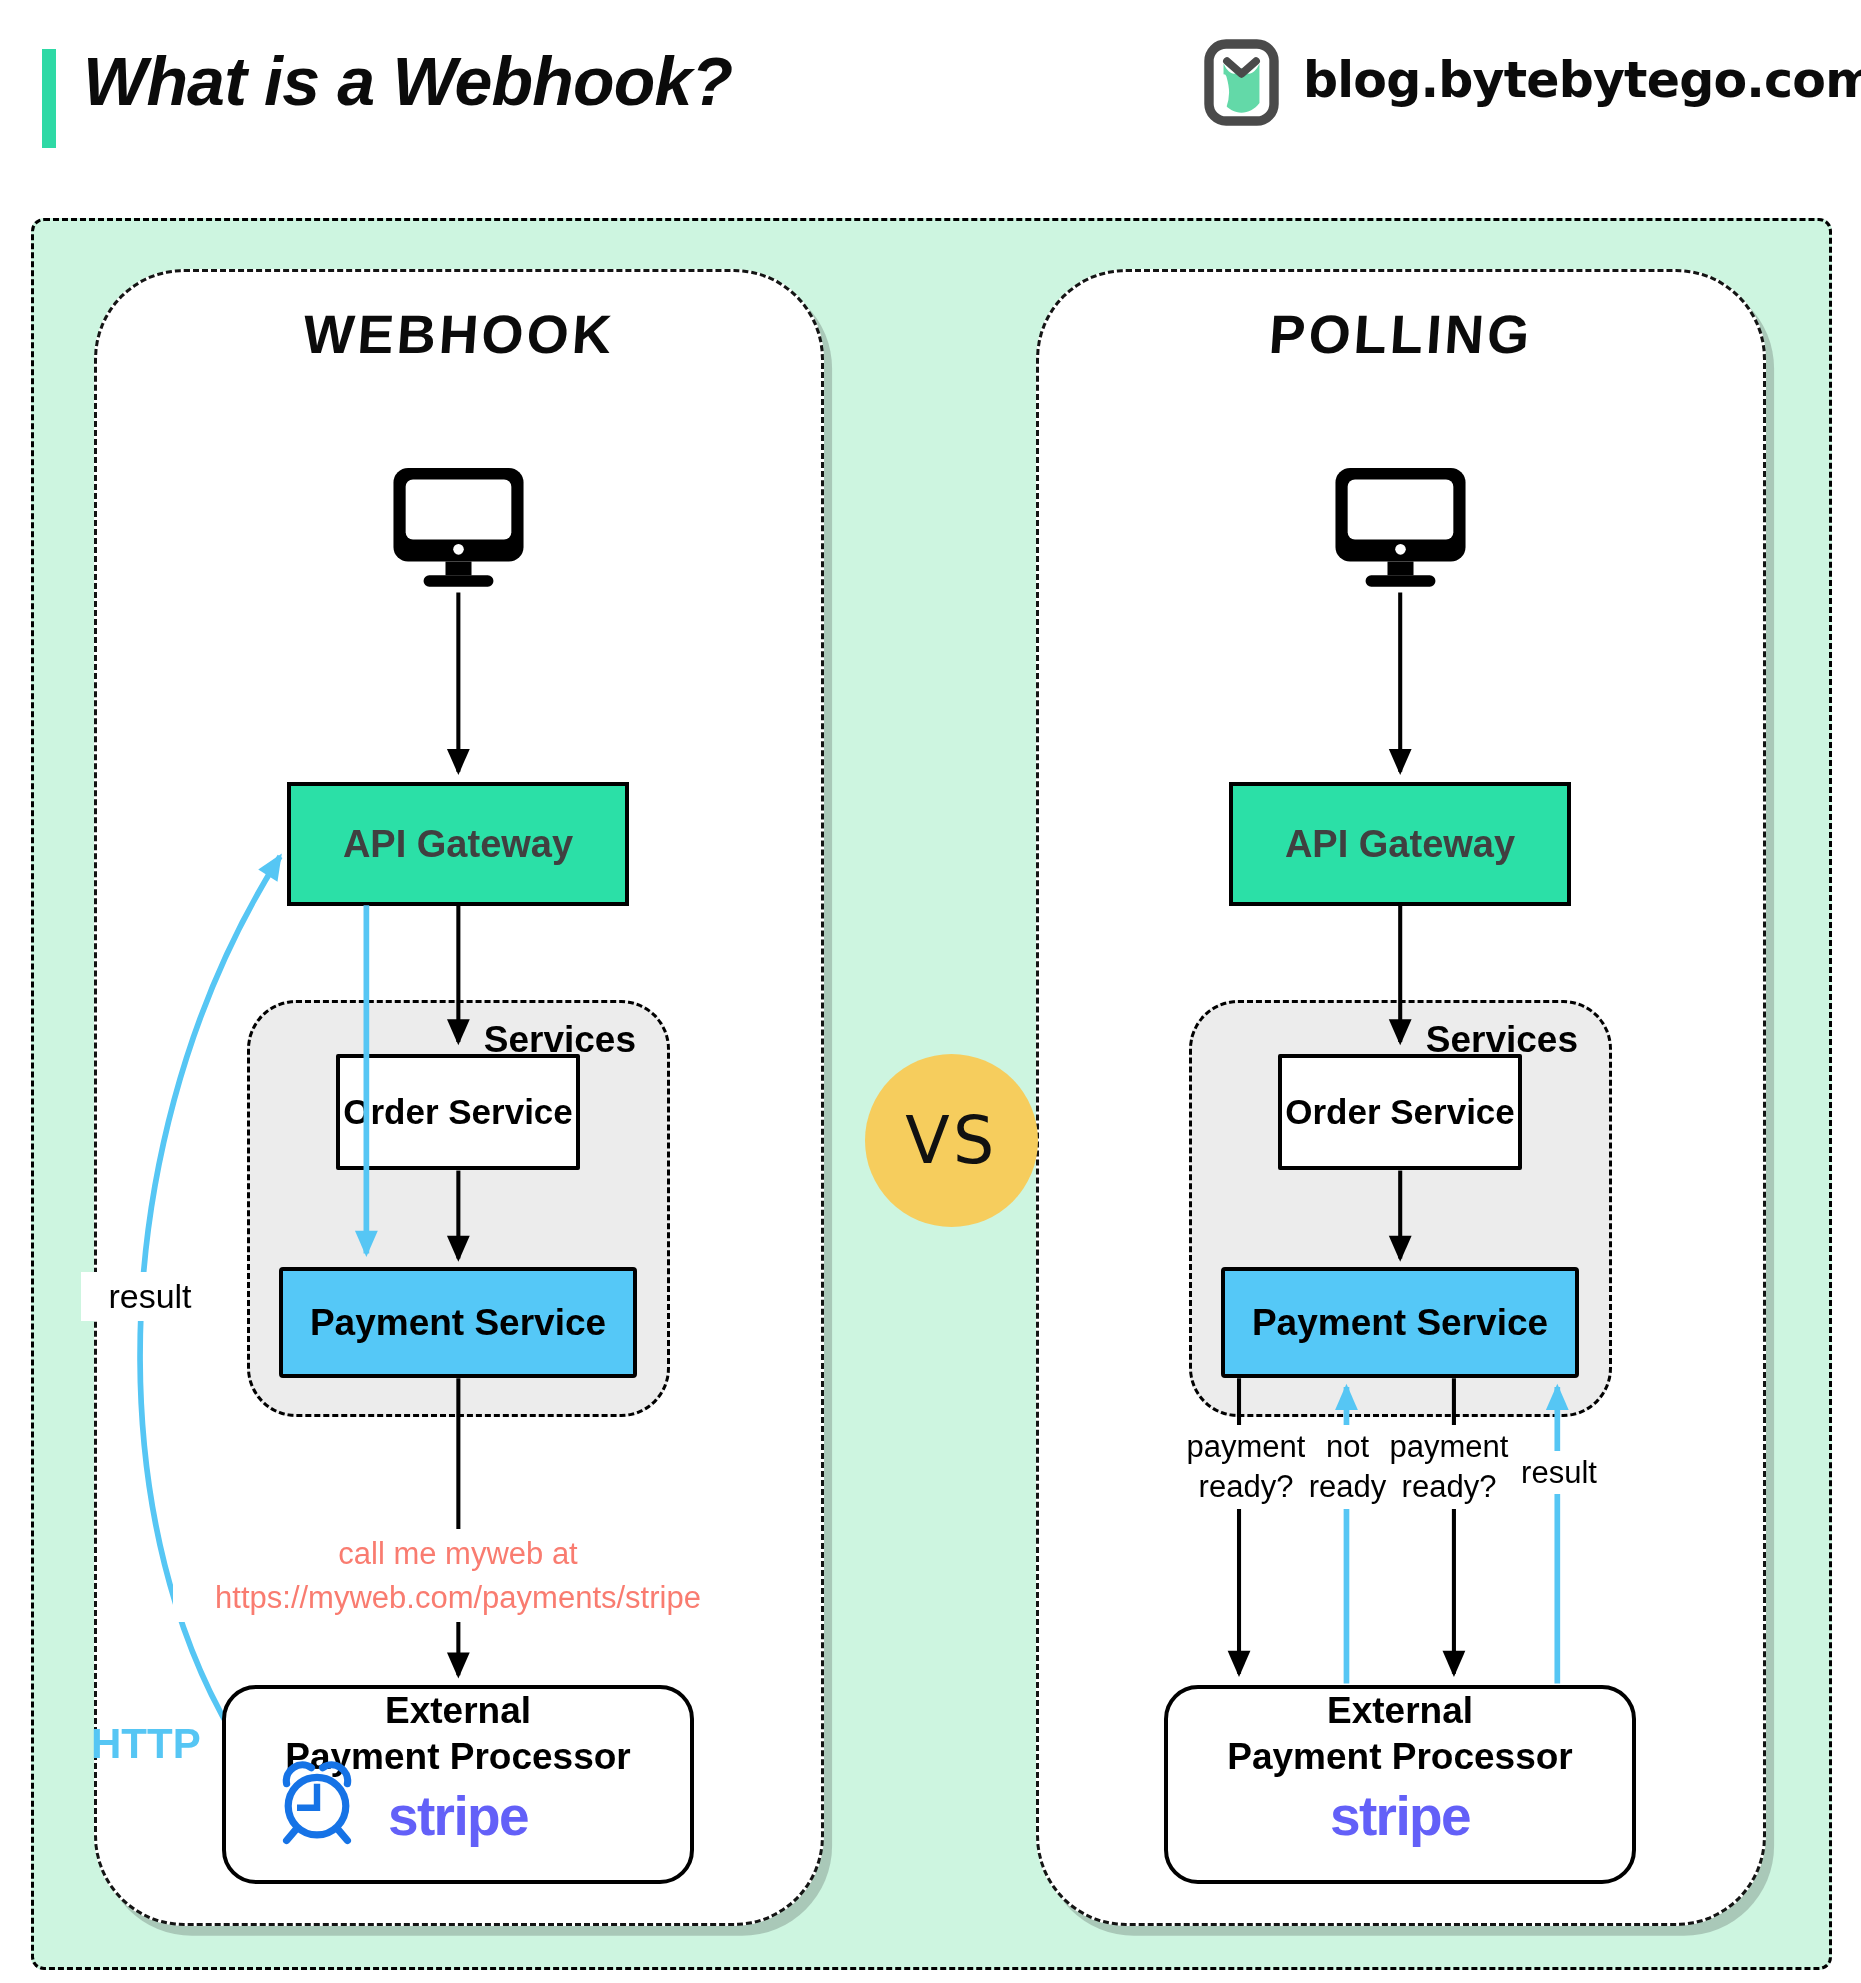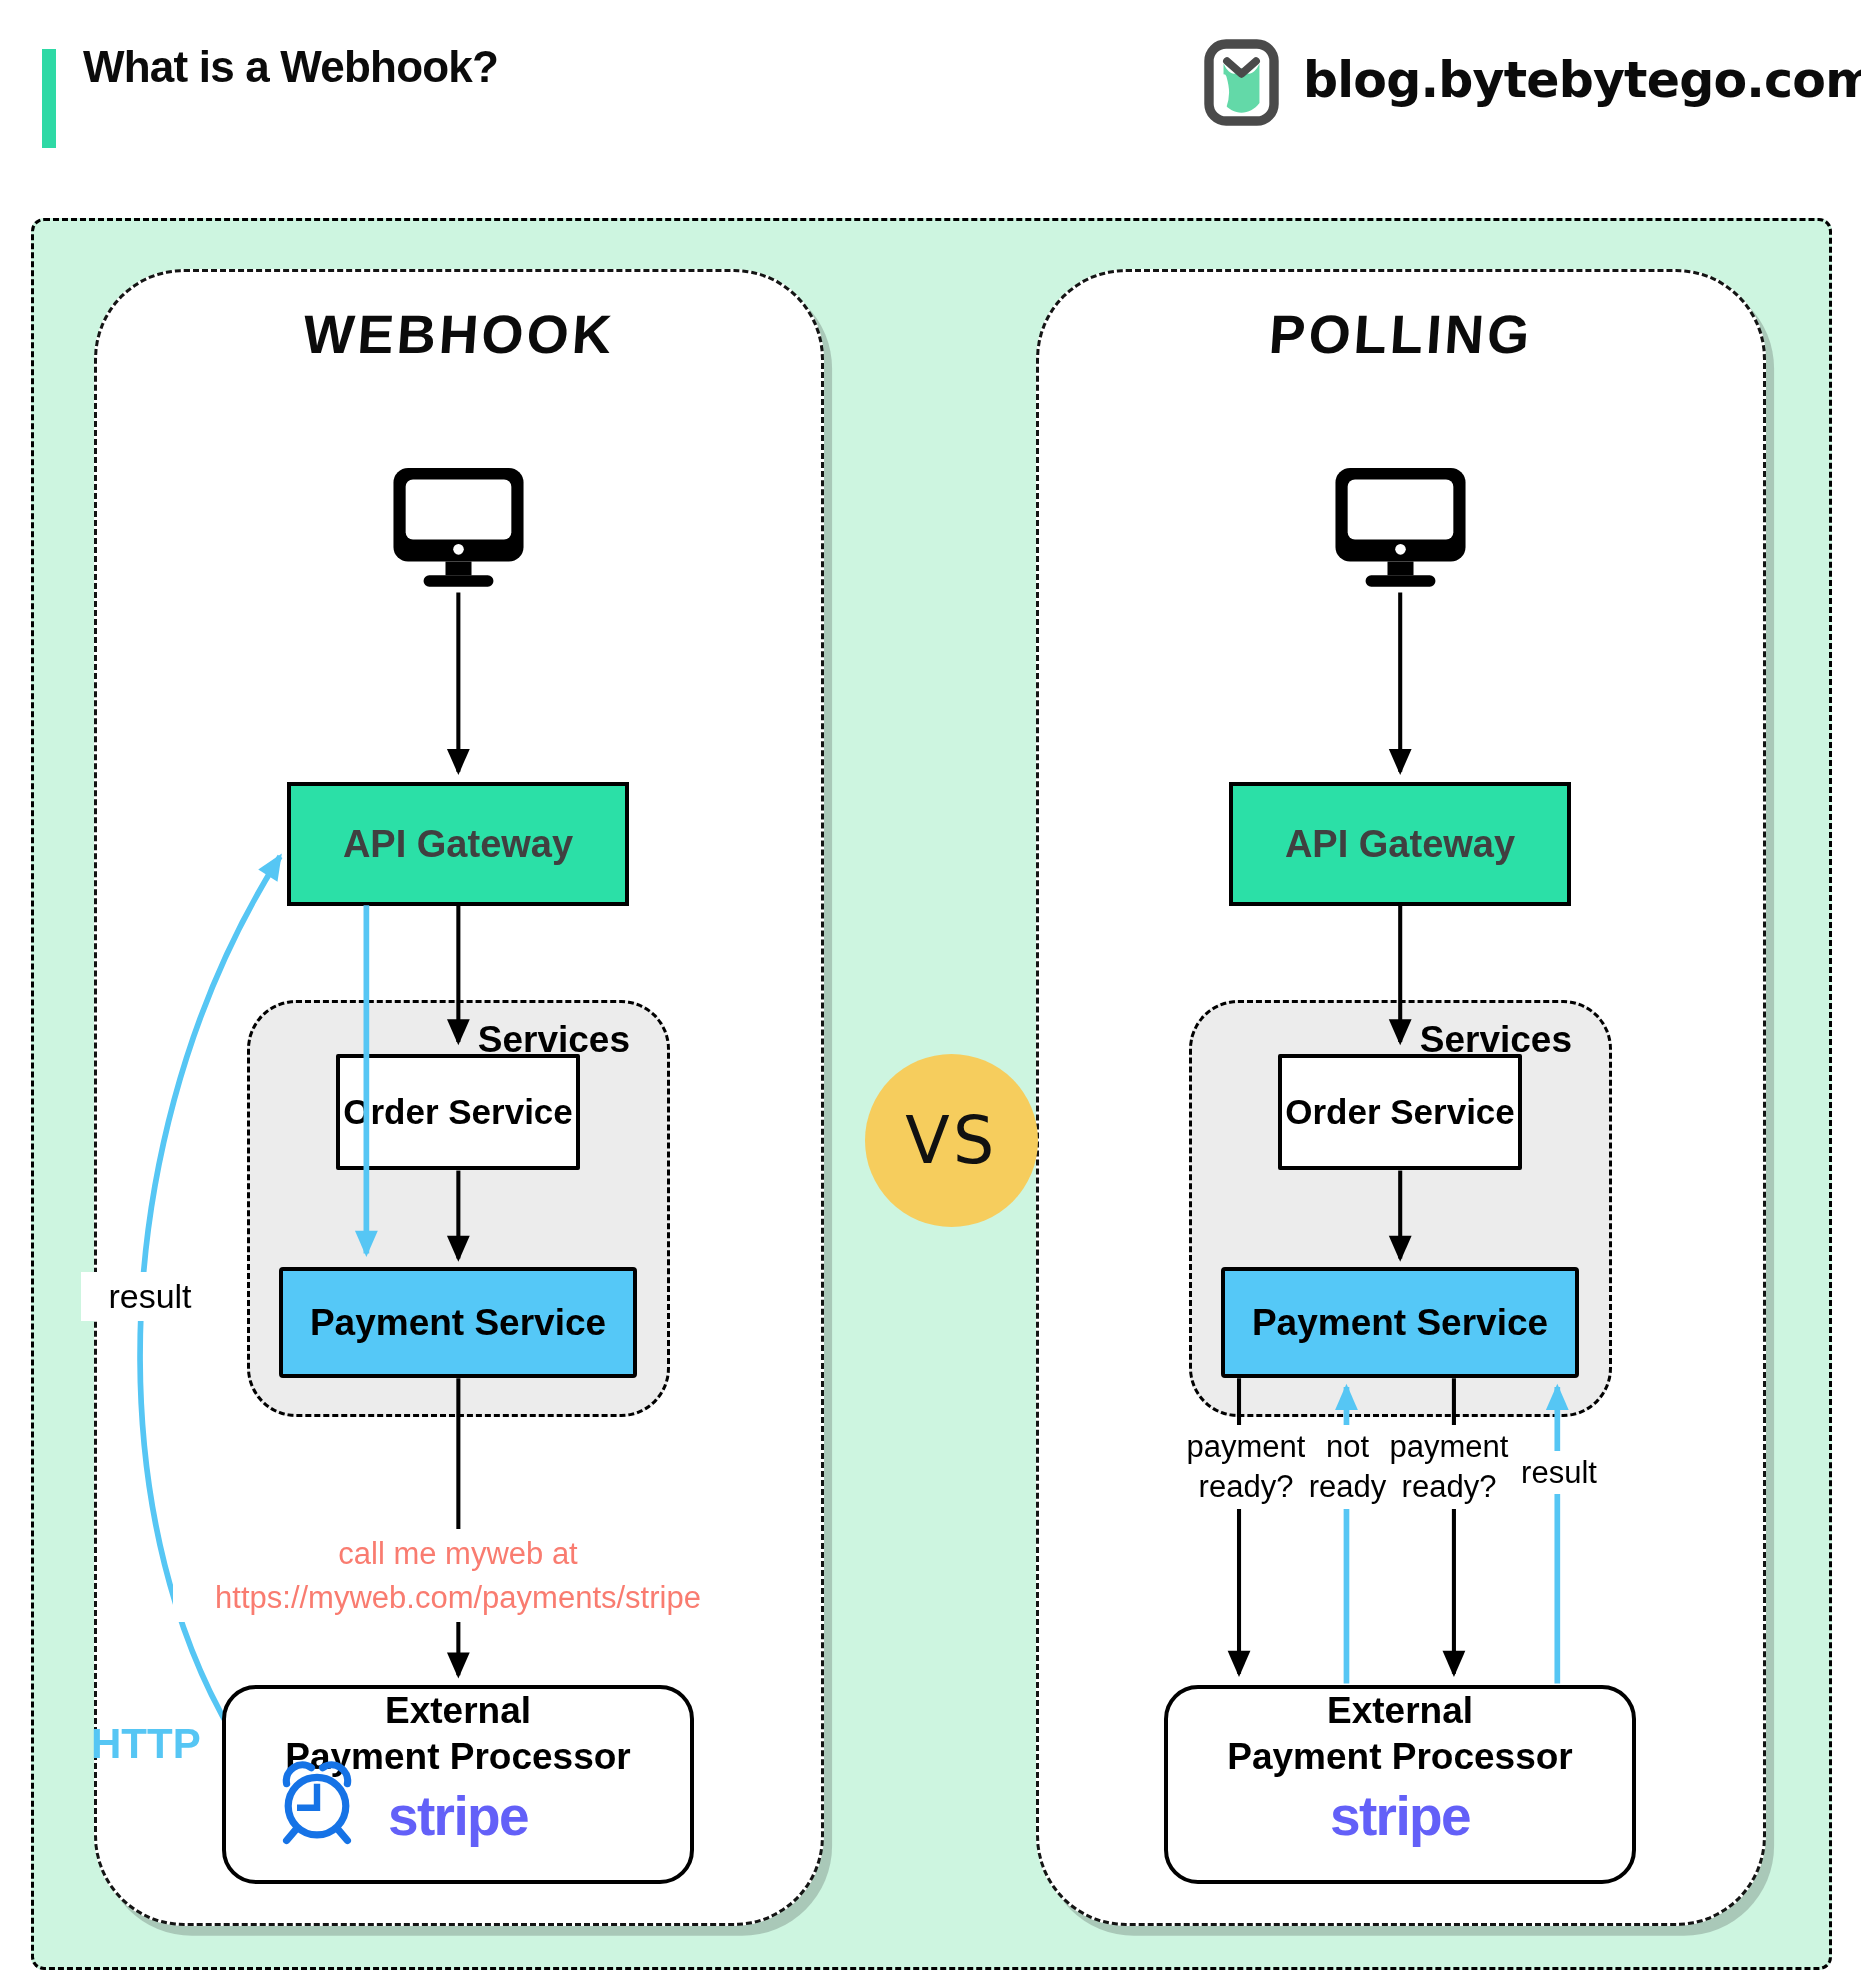--- a/index.html
+++ b/index.html
@@ -9,22 +9,22 @@
     --vs-yellow:#F6CD5D;
   }
   *{box-sizing:border-box; margin:0; padding:0;}
   html,body{width:1861px; height:1983px; background:#fff; overflow:hidden;
     font-family:"Liberation Sans", sans-serif;}
   #canvas{position:relative; width:1861px; height:1983px; background:#fff;}
 
   
   .accent-bar{position:absolute; left:42px; top:49px; width:14px; height:99px;
     background:var(--accent-teal);}
-  .page-title{position:absolute; left:83px; top:42px; font-size:44px; font-weight:800;
-    color:#0b0b0b; letter-spacing:-0.8px;}
+  .page-title{position:absolute; left:83px; top:42px; font-size:68px; font-weight:800;
+    color:#0b0b0b; letter-spacing:-0.8px;font-style:italic;}
   .logo{position:absolute; left:1203px; top:37px;}
   .site-text{position:absolute; left:1303px; top:52px; font-size:49px; font-weight:700;
     font-family:"DejaVu Sans", sans-serif; color:#0b0b0b; letter-spacing:-0.8px;}
 
   
   .outer-box{position:absolute; left:31px; top:218px; width:1801px; height:1752px;
     background:var(--mint-bg); border:3.3px dashed #000; border-radius:13px;}
 
   
   .panel{position:absolute; top:269px; width:730px; height:1657px; background:#fff;
@@ -49,21 +49,21 @@
   .monitor.webhook{left:385px;} .monitor.polling{left:1327px;}
 
   .gateway{position:absolute; top:782px; width:342px; height:124px;
     background:var(--gateway-green); border:4.1px solid #000; display:flex;
     align-items:center; justify-content:center; font-size:38px; font-weight:700; color:#404040;}
   .gateway.webhook{left:287px;} .gateway.polling{left:1229px;}
 
   .services{position:absolute; top:1000px; width:423px; height:417px;
     background:var(--services-gray); border:3.3px dashed #000; border-radius:49px;}
   .services.webhook{left:247px;} .services.polling{left:1189px;}
-  .services-label{position:absolute; top:16.3px; right:37px; font-size:37px; font-weight:700; color:#000;}
+  .services-label{position:absolute; top:16.3px; right:31px; font-size:37px; font-weight:700; color:#000;}
 
   .order{position:absolute; top:1054px; width:244px; height:116px; background:#fff;
     border:4.1px solid #000; border-radius:2px; display:flex; align-items:center;
     justify-content:center; text-align:center; font-size:35px; font-weight:700;
     line-height:1.25; color:#000;}
   .order.webhook{left:336px;} .order.polling{left:1278px;}
 
   .payment{position:absolute; top:1267px; width:358px; height:111px;
     background:var(--payment-blue); border:4.1px solid #000; border-radius:4px;
     display:flex; align-items:center; justify-content:center; font-size:37px;

